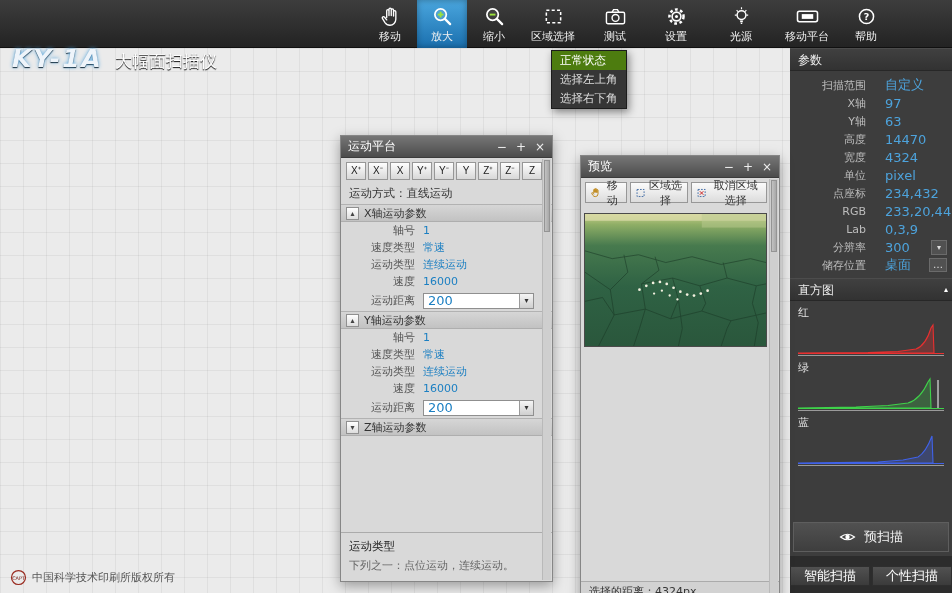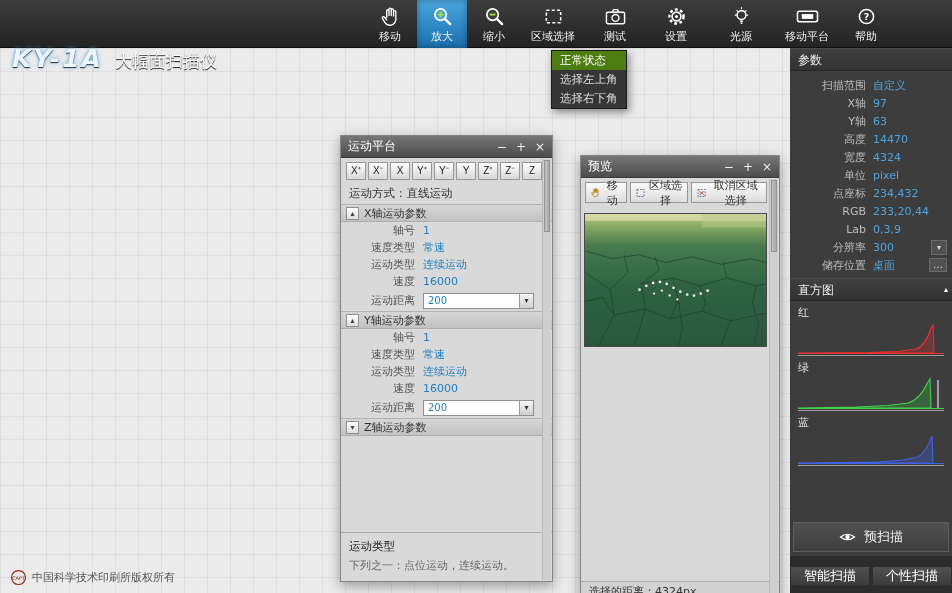--- a/index.html
+++ b/index.html
@@ -57,21 +57,21 @@
   .sect-hd { height:18px; flex:none; display:flex; align-items:center; gap:5px; padding-left:5px;
     background:linear-gradient(#d6d6d6,#c2c2c2); border-top:1px solid #b2b2b2; border-bottom:1px solid #aeaeae;
     font-size:11px; color:#333; }
   .coll { width:13px; height:13px; background:linear-gradient(#fff,#ddd); border:1px solid #909090;
     font-size:8px; line-height:12px; text-align:center; color:#444; }
   .fieldrow { display:flex; align-items:center; height:17px; padding-right:18px; flex:none; }
   .fieldrow.tall { height:21px; }
   .flabel { width:74px; text-align:right; color:#555; font-size:11px; flex:none; }
   .fvalue { margin-left:8px; font-size:11px; color:#1b7fc2; }
   .combo { margin-left:8px; flex:1; height:16px; background:#fff; border:1px solid #8f8f8f; display:flex; }
-  .combo-val { flex:1; font-size:10px; color:#1b7fc2; padding-left:4px; line-height:14px;border-radius:6px; }
+  .combo-val { flex:1; font-size:13px; color:#1b7fc2; padding-left:4px; line-height:14px;border-radius:6px; }
   .combo-btn { width:14px; flex:none; background:linear-gradient(#f5f5f5,#cfcfcf);
     border-left:1px solid #9a9a9a; text-align:center; font-size:8px; color:#333; line-height:14px; }
   .mp-spacer { flex:1; }
   .mp-footer { flex:none; border-top:1px solid #ababab; padding:6px 8px 8px 8px; }
   .mp-help-title { font-size:11.5px; color:#222; margin-bottom:4px; }
   .mp-help-text { font-size:11px; color:#666; }
 
   
   #preview-panel { left:580px; top:135px; width:200px; height:447px;margin-top:20px; }
   .pv-toolbar { display:flex; gap:3px; padding:4px 12px 4px 4px; flex:none; }
@@ -84,21 +84,21 @@
     background:#d2d2d2; padding-left:8px; font-size:11px; color:#333; }
 
   
   .sidebar { position:absolute; top:48px; right:0; width:162px; height:545px; background:#3d3d3d; }
   .sb-header { position:relative; height:23px; line-height:22px; background:linear-gradient(#404040,#323232);
     border-top:1px solid #4c4c4c; border-bottom:1px solid #272727; color:#ececec; padding-left:8px; font-size:12px; }
   .sb-hd-arrow { position:absolute; right:4px; top:0; font-size:8px; color:#fff; }
   .sb-rows { padding:5px 0 4px 0; }
   .sb-row { display:flex; align-items:center; height:18px; padding-right:5px; }
   .sb-label { width:76px; text-align:right; color:#bcbcbc; font-size:11px; flex:none; }
-  .sb-value { margin-left:7px; color:#4da3dc; font-size:11px; }
+  .sb-value { margin-left:19px; color:#4da3dc; font-size:13px; }
   .sb-ddbtn { margin-left:auto; width:16px; height:15px; background:#515151; border:1px solid #6b6b6b;
     color:#ddd; font-size:8px; line-height:13px; text-align:center; }
   .sb-morebtn { margin-left:auto; width:18px; height:14px; background:#515151; border:1px solid #6b6b6b;
     color:#ddd; font-size:10px; line-height:11px; text-align:center; }
   .hist-block { padding:4px 8px 0 8px; }
   .hist-label { color:#e2e2e2; font-size:11px; margin-bottom:2px; }
   .hist-chart { display:block; border-bottom:1px solid #9a9a9a; }
   .prescan { position:absolute; left:3px; right:3px; bottom:41px; height:30px;
     background:linear-gradient(#515151,#3e3e3e); border:1px solid #5e5e5e; color:#f2f2f2;
     display:flex; align-items:center; justify-content:center; gap:8px; font-size:13px; }

